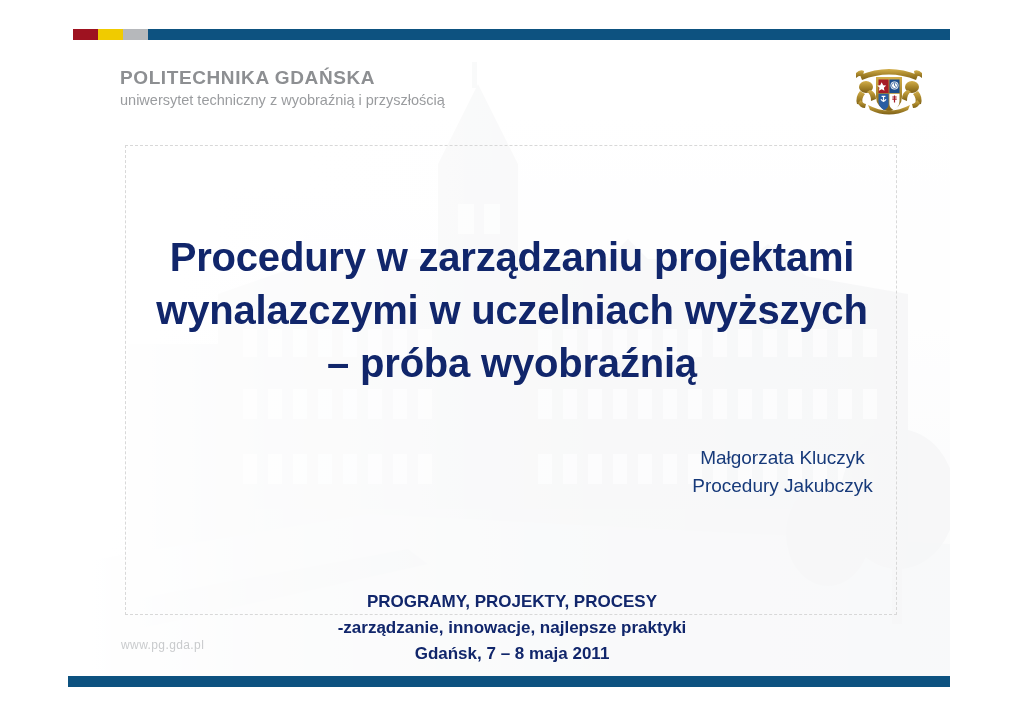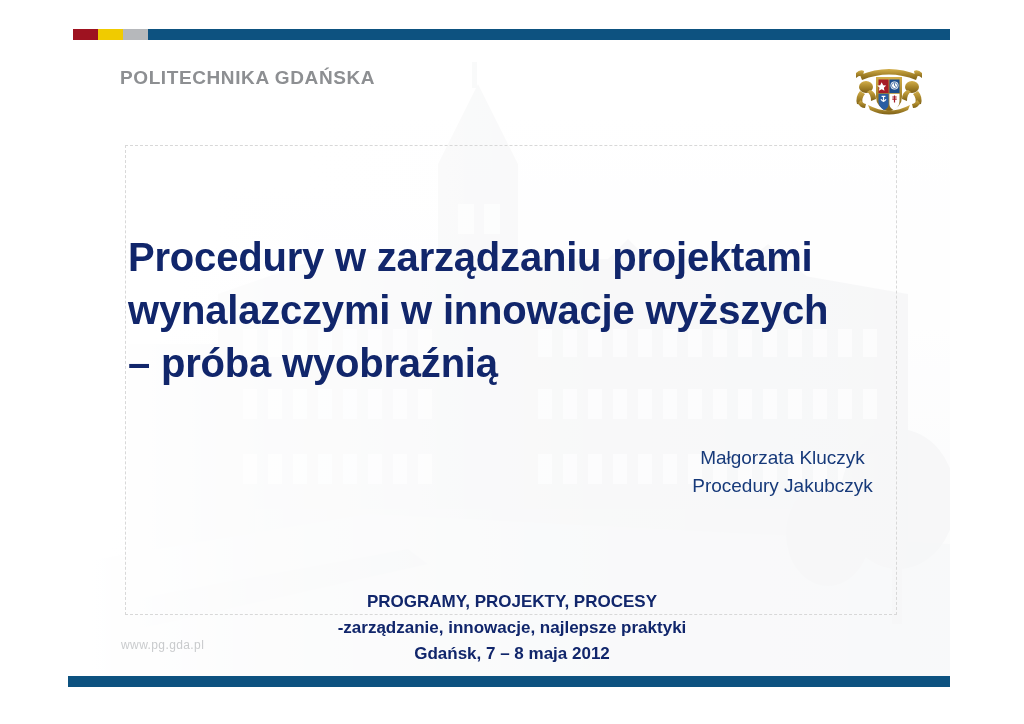--- a/index.html
+++ b/index.html
@@ -92,20 +92,21 @@
     box-sizing: border-box;
     pointer-events: none;
   }
 
   
   .title {
     position: absolute;
     left: 128px;
     top: 204px;
     width: 768px;
+    text-align: center;
     color: #11266b;
     font-size: 40px;
     font-weight: bold;
     line-height: 1.33;
     letter-spacing: -0.2px;
   }
   .title .line { display:block; white-space: nowrap; }
 
   
   .authors {
@@ -294,20 +295,21 @@
 
   <div class="top-strip">
     <div class="seg seg-red"></div>
     <div class="seg seg-yellow"></div>
     <div class="seg seg-gray"></div>
     <div class="seg seg-blue"></div>
   </div>
 
   <div class="logo-block">
     <div class="logo-title">POLITECHNIKA GDAŃSKA</div>
+    <div class="logo-sub">uniwersytet techniczny z wyobraźnią i przyszłością</div>
   </div>
 
   <div class="crest">
     <svg viewBox="0 0 86 52" aria-hidden="true">
       <defs>
         <linearGradient id="gold" x1="0" y1="0" x2="0" y2="1">
           <stop offset="0%" stop-color="#d2ae4a"></stop>
           <stop offset="50%" stop-color="#a8862b"></stop>
           <stop offset="100%" stop-color="#7d6017"></stop>
         </linearGradient>
@@ -346,32 +348,32 @@
       <path d="M48.5 32.5 L48.5 39.5 M46.3 34 h4.4 M46.3 36.2 h4.4" stroke="#a61c26" stroke-width="1.2" fill="none"></path>
 
       <path d="M22 42 Q43 53 64 42 L62 47 Q43 56 24 47 Z" fill="url(#gold)"></path>
     </svg>
   </div>
 
   <div class="dashed-frame"></div>
 
   <h1 class="title">
     <span class="line">Procedury w zarządzaniu projektami</span>
-    <span class="line">wynalazczymi w innowacje wyższych</span>
+    <span class="line">wynalazczymi w uczelniach wyższych</span>
     <span class="line">– próba wyobraźnią</span>
   </h1>
 
   <div class="authors">
     <span class="line">Małgorzata Kluczyk</span>
     <span class="line">Procedury Jakubczyk</span>
   </div>
 
   <div class="conf">
     <span class="line">PROGRAMY, PROJEKTY, PROCESY</span>
     <span class="line">-zarządzanie, innowacje, najlepsze praktyki</span>
-    <span class="line">Gdańsk, 7 – 8 maja 2012</span>
+    <span class="line">Gdańsk, 7 – 8 maja 2011</span>
   </div>
 
   <div class="footer-url">www.pg.gda.pl</div>
 
   <div class="bottom-bar"></div>
 
 </div>
 
 </body></html>

